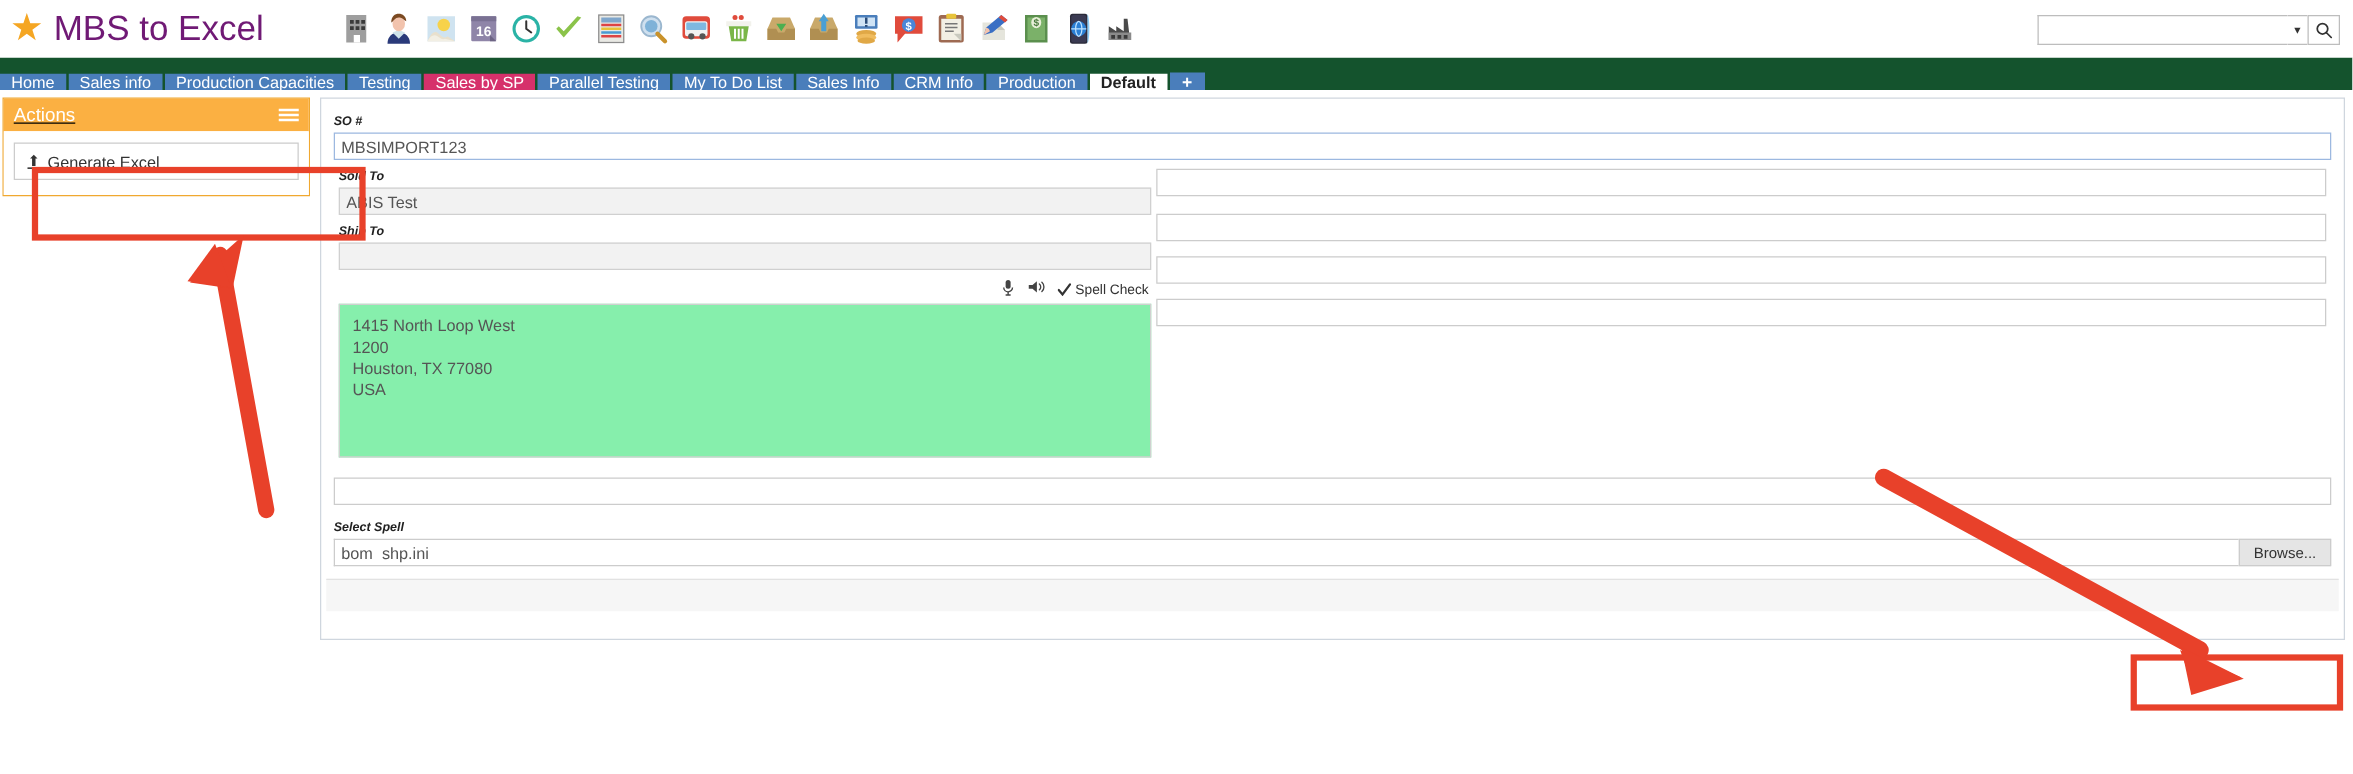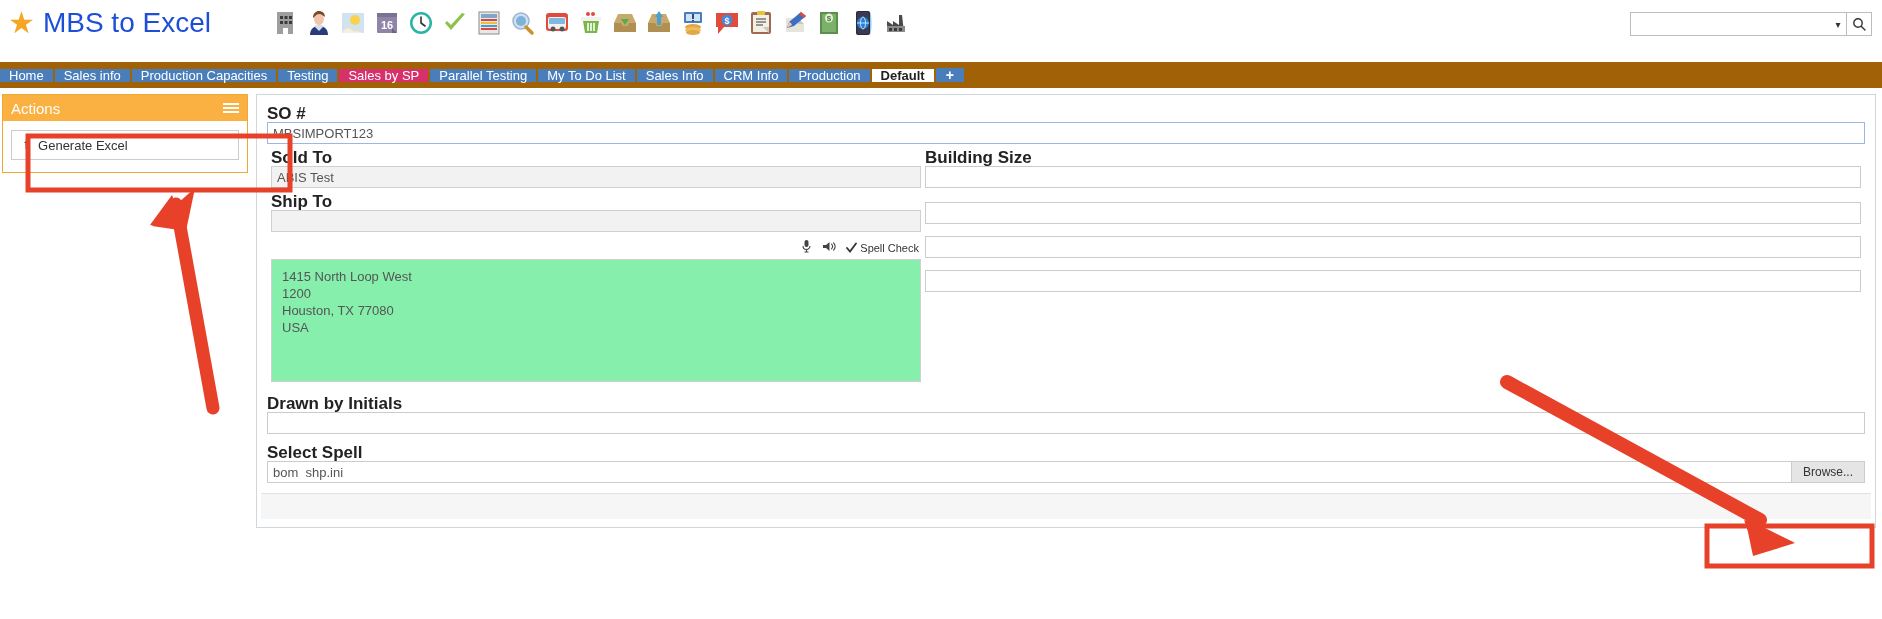--- a/index.html
+++ b/index.html
@@ -26,21 +26,21 @@
     padding-left: 8px;
     min-width: 250px;
   }
   .star-icon {
     font-size: 30px;
     color: #f5a623;
     line-height: 1;
   }
   .brand-title {
     font-size: 28px;
-    color: #1d4ed8;
+    color: #701a75;
     font-weight: normal;
     white-space: nowrap;
   }
   .toolbar {
     display: flex;
     align-items: flex-start;
     gap: 4px;
     margin-left: 20px;
   }
   .tb-icon {
@@ -90,25 +90,24 @@
     display: flex;
     align-items: center;
     justify-content: center;
     cursor: pointer;
   }
 
   
   .navbar {
     height: 26px;
     display: flex;
-    align-items: center;
+    align-items: flex-end;
     gap: 2px;
-    background: #a16207;
+    background: #14532d;
     padding: 0 0 0 0;
-    margin-top: 16px;
   }
   .nav-tab {
     background: #4a7ebb;
     color: #ffffff;
     font-size: 13px;
     display: flex;
     align-items: center;
     padding: 0 9px;
     cursor: pointer;
     white-space: nowrap;
@@ -131,20 +130,21 @@
     padding-top: 2px;
   }
 
   
   .actions-panel {
     width: 246px;
     margin: 4px 0 0 2px;
     border: 1px solid #f0a830;
     background: #ffffff;
     flex: none;
+    text-decoration: underline;
   }
   .actions-head {
     background: #fbb042;
     color: #ffffff;
     height: 26px;
     display: flex;
     align-items: center;
     justify-content: space-between;
     padding: 0 8px;
     font-size: 15px;
@@ -207,25 +207,26 @@
   }
 
   .form-grid {
     display: flex;
     gap: 4px;
   }
   .col-left { width: 654px; flex: none; padding-left: 4px;}
   .col-right { flex: 1; padding-right: 4px; }
 
   .fld-label {
-    font-size: 17px;
+    font-size: 10px;
     color: #222;
     font-weight: bold;
     margin-bottom: 2px;
     line-height: 13px;
+    font-style: italic;
   }
   .fld-row { margin-bottom: 7px; }
 
   input.txt {
     width: 100%;
     height: 22px;
     font-size: 13px;
     padding: 0 5px;
     outline: none;
     color: #555;
@@ -630,37 +631,35 @@
             <textarea class="addr" style="">1415 North Loop West
 1200
 Houston, TX 77080
 USA</textarea>
           </div>
 
         </div>
 
         <div class="col-right">
           <div class="fld-row">
-            <div class="fld-label">Building Size</div>
             <input class="txt plain" value="" style="">
           </div>
           <div class="fld-row" style="margin-top:14px;">
             <input class="txt plain" value="" style="">
           </div>
           <div class="fld-row" style="margin-top:12px;">
             <input class="txt plain" value="" style="">
           </div>
           <div class="fld-row" style="margin-top:12px;">
             <input class="txt plain" value="" style="">
           </div>
         </div>
       </div>
 
       <div class="fld-row" style="padding:0 6px 0 6px; margin-top:4px;">
-        <div class="fld-label">Drawn by Initials</div>
         <input class="txt plain" value="" style="">
       </div>
 
 
       <div class="fld-row" style="padding:0 6px 0 6px; margin-top:12px;">
         <div class="fld-label">Select Spell</div>
         <div class="file-row">
           <input class="txt plain" value="bom  shp.ini" style="">
           <div class="browse-btn">
               <span>Browse...</span>

